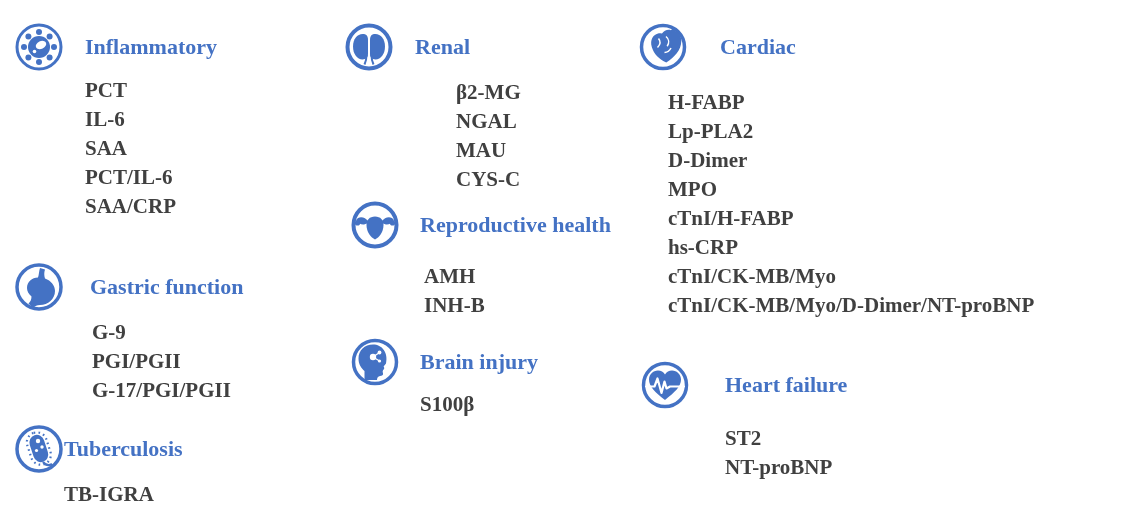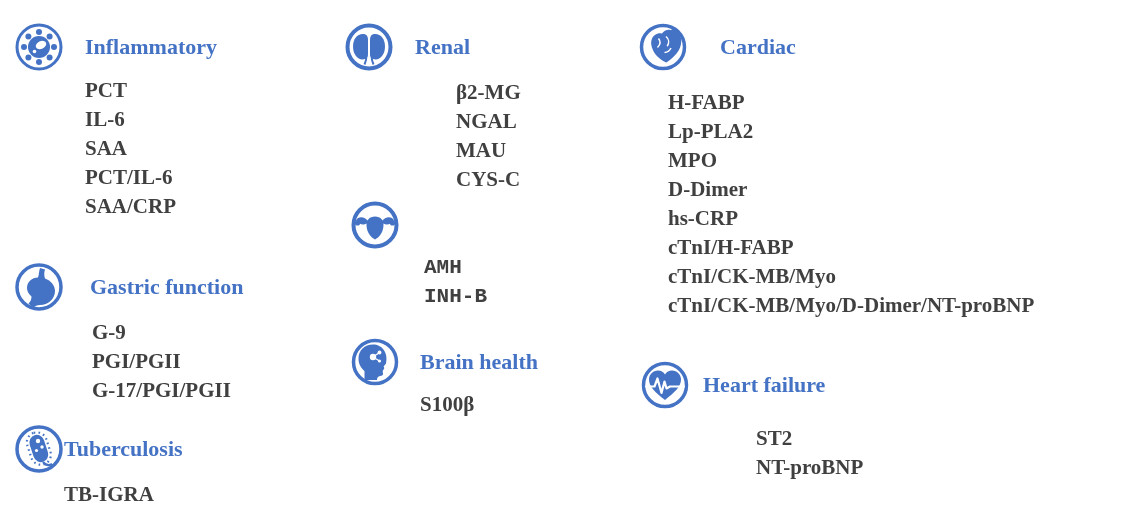--- a/index.html
+++ b/index.html
@@ -34,33 +34,33 @@
   #sec-tuberculosis{left:14px;top:424px;}
   #sec-tuberculosis .title{}
   #sec-tuberculosis .list{margin-left:50px;margin-top:6px;}
 
   #sec-renal{left:344px;top:22px;}
   #sec-renal .title{margin-left:21px;}
   #sec-renal .list{margin-left:112px;margin-top:6px;}
 
   #sec-reproductive{left:350px;top:200px;}
   #sec-reproductive .title{margin-left:20px;}
-  #sec-reproductive .list{margin-left:74px;margin-top:3px;font-family:Liberation Mono, monospace;}
+  #sec-reproductive .list{margin-left:74px;margin-top:12px;}
 
   #sec-brain{left:350px;top:337px;}
   #sec-brain .title{margin-left:20px;}
   #sec-brain .list{margin-left:70px;margin-top:3px;}
 
   #sec-cardiac{left:638px;top:22px;}
   #sec-cardiac .title{margin-left:32px;}
   #sec-cardiac .list{margin-left:30px;margin-top:16px;}
 
   #sec-heartfailure{left:640px;top:360px;}
-  #sec-heartfailure .title{margin-left:13px;text-align:center;}
-  #sec-heartfailure .list{margin-left:116px;margin-top:14px;}
+  #sec-heartfailure .title{margin-left:35px;text-align:center;}
+  #sec-heartfailure .list{margin-left:85px;margin-top:14px;}
 </style>
 </head>
 <body>
 
 <div class="canvas">
 
   <section class="sec" id="sec-inflammatory">
     <div class="hdr">
       <span class="icon">
         <svg viewBox="0 0 50 50">
@@ -156,64 +156,65 @@
       <span class="icon">
         <svg viewBox="0 0 50 50">
           <circle cx="25" cy="25" r="21.5" fill="none" stroke="#4472C4" stroke-width="4"></circle>
           <path fill="#4472C4" d="M25 16.5 c-5.5 0 -8.5 3.5 -8.5 8.5 c0 7 4.5 12.5 8.5 14.5 c4 -2 8.5 -7.5 8.5 -14.5 c0 -5 -3 -8.5 -8.5 -8.5 z"></path>
           <path fill="#4472C4" d="M18.5 21.5 c-4 -5.5 -10.5 -5.5 -12.5 -1 c3.5 4.5 8 5 11.5 2.5 z"></path>
           <path fill="#4472C4" d="M31.5 21.5 c4 -5.5 10.5 -5.5 12.5 -1 c-3.5 4.5 -8 5 -11.5 2.5 z"></path>
           <circle cx="7.5" cy="23" r="2.6" fill="#4472C4"></circle>
           <circle cx="42.5" cy="23" r="2.6" fill="#4472C4"></circle>
         </svg>
       </span>
+      <span class="title">Reproductive health</span>
     </div>
     <div class="list">
         <div class="item">AMH</div>
         <div class="item">INH-B</div>
       </div>
   </section>
 
   <section class="sec" id="sec-brain">
     <div class="hdr">
       <span class="icon">
         <svg viewBox="0 0 50 50">
           <circle cx="25" cy="25" r="21.5" fill="none" stroke="#4472C4" stroke-width="3.5"></circle>
           <path fill="#4472C4" d="M23 7.5 c-8.5 0 -14.5 6 -14.5 14 c0 6 3 10 6 12.5 l0 9 l12.5 0 c0 -2.5 1 -3.5 3 -4 c2 0 3.5 -1 3 -2.8 c-0.5 -1 -0.5 -2 0 -3 c1.5 -1 1.6 -2.2 0.6 -3.6 l2.4 -3.1 c2.5 -11 -4 -19 -13 -19 z"></path>
           <circle cx="23" cy="20" r="3.2" fill="#fff"></circle>
           <circle cx="29.5" cy="15.5" r="1.9" fill="#fff"></circle>
           <circle cx="29.5" cy="24" r="1.6" fill="#fff"></circle>
           <path d="M23 20 L29.5 15.5 M23 20 L29.5 24" stroke="#fff" stroke-width="1.3"></path>
         </svg>
       </span>
-      <span class="title">Brain health</span>
+      <span class="title">Brain injury</span>
     </div>
     <div class="list">
         <div class="item">S100β</div>
       </div>
   </section>
 
   <section class="sec" id="sec-cardiac">
     <div class="hdr">
       <span class="icon">
         <svg viewBox="0 0 50 50">
           <circle cx="25" cy="25" r="21.5" fill="none" stroke="#4472C4" stroke-width="3.5"></circle>
           <path fill="#4472C4" d="M24 11.5 c2 -3 6 -4.5 9 -3.2 l2.5 -2.8 l1.8 3.6 c4 2 6 6 6 10 c0 9 -7 16.5 -15 21.5 c-7 -3 -12.5 -8.5 -14.5 -15.5 c-2 -7 1 -12.5 7 -13.8 c1.2 0.1 2.2 0.1 3.2 0.2 z"></path>
           <path d="M20.5 16.5 c2.5 3 1.5 6.5 -1 9 M28 14.5 c3 2.5 3.5 6.5 1.2 9.8 M33 26 c-1.5 3 -4 4.5 -6.5 4.5" stroke="#fff" stroke-width="1.5" fill="none"></path>
         </svg>
       </span>
       <span class="title">Cardiac</span>
     </div>
     <div class="list">
         <div class="item">H-FABP</div>
         <div class="item">Lp-PLA2</div>
+        <div class="item">D-Dimer</div>
         <div class="item">MPO</div>
-        <div class="item">D-Dimer</div>
+        <div class="item">cTnI/H-FABP</div>
         <div class="item">hs-CRP</div>
-        <div class="item">cTnI/H-FABP</div>
         <div class="item">cTnI/CK-MB/Myo</div>
         <div class="item">cTnI/CK-MB/Myo/D-Dimer/NT-proBNP</div>
       </div>
   </section>
 
   <section class="sec" id="sec-heartfailure">
     <div class="hdr">
       <span class="icon">
         <svg viewBox="0 0 50 50">
           <circle cx="25" cy="25" r="21.5" fill="none" stroke="#4472C4" stroke-width="3.5"></circle>

